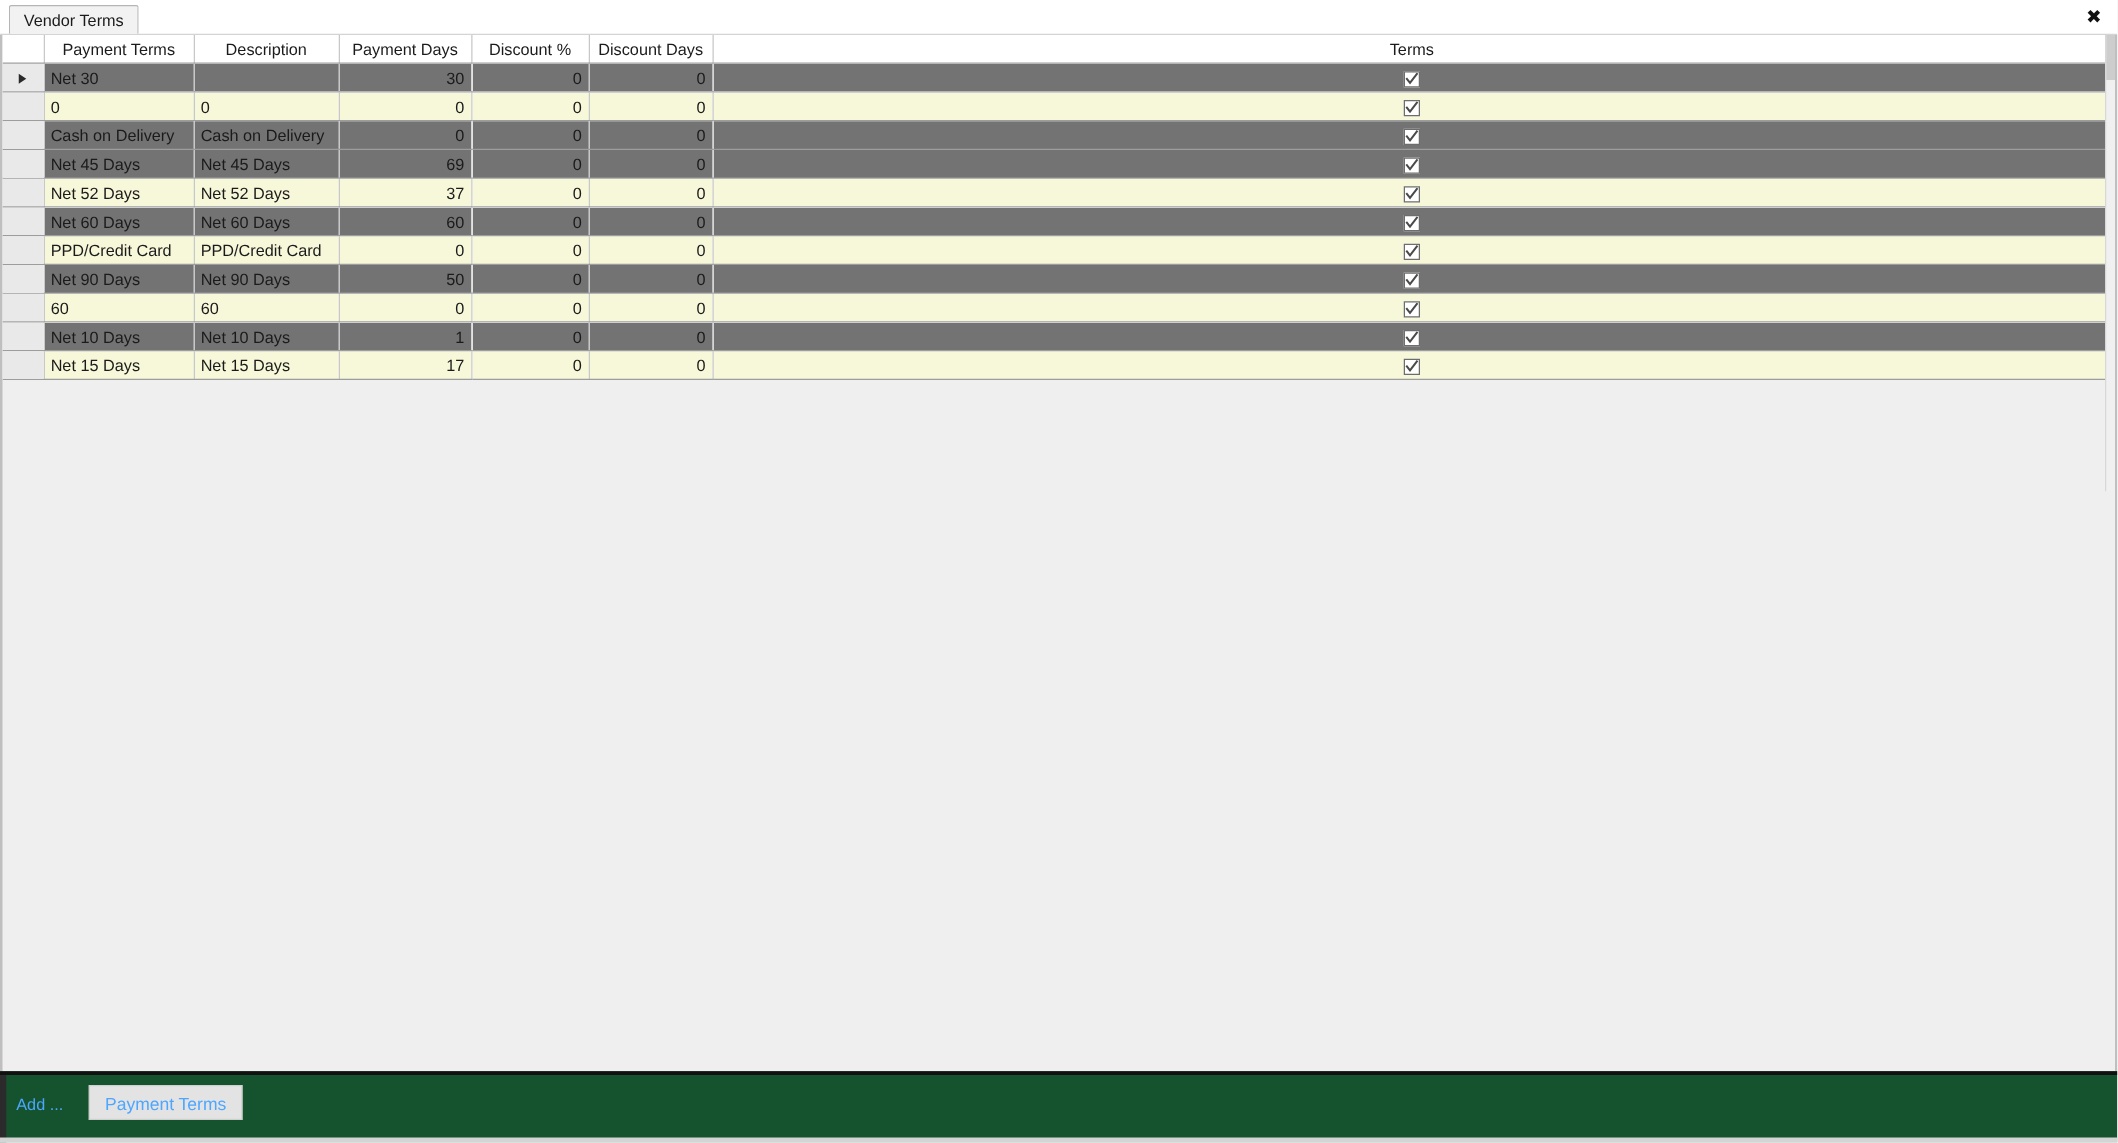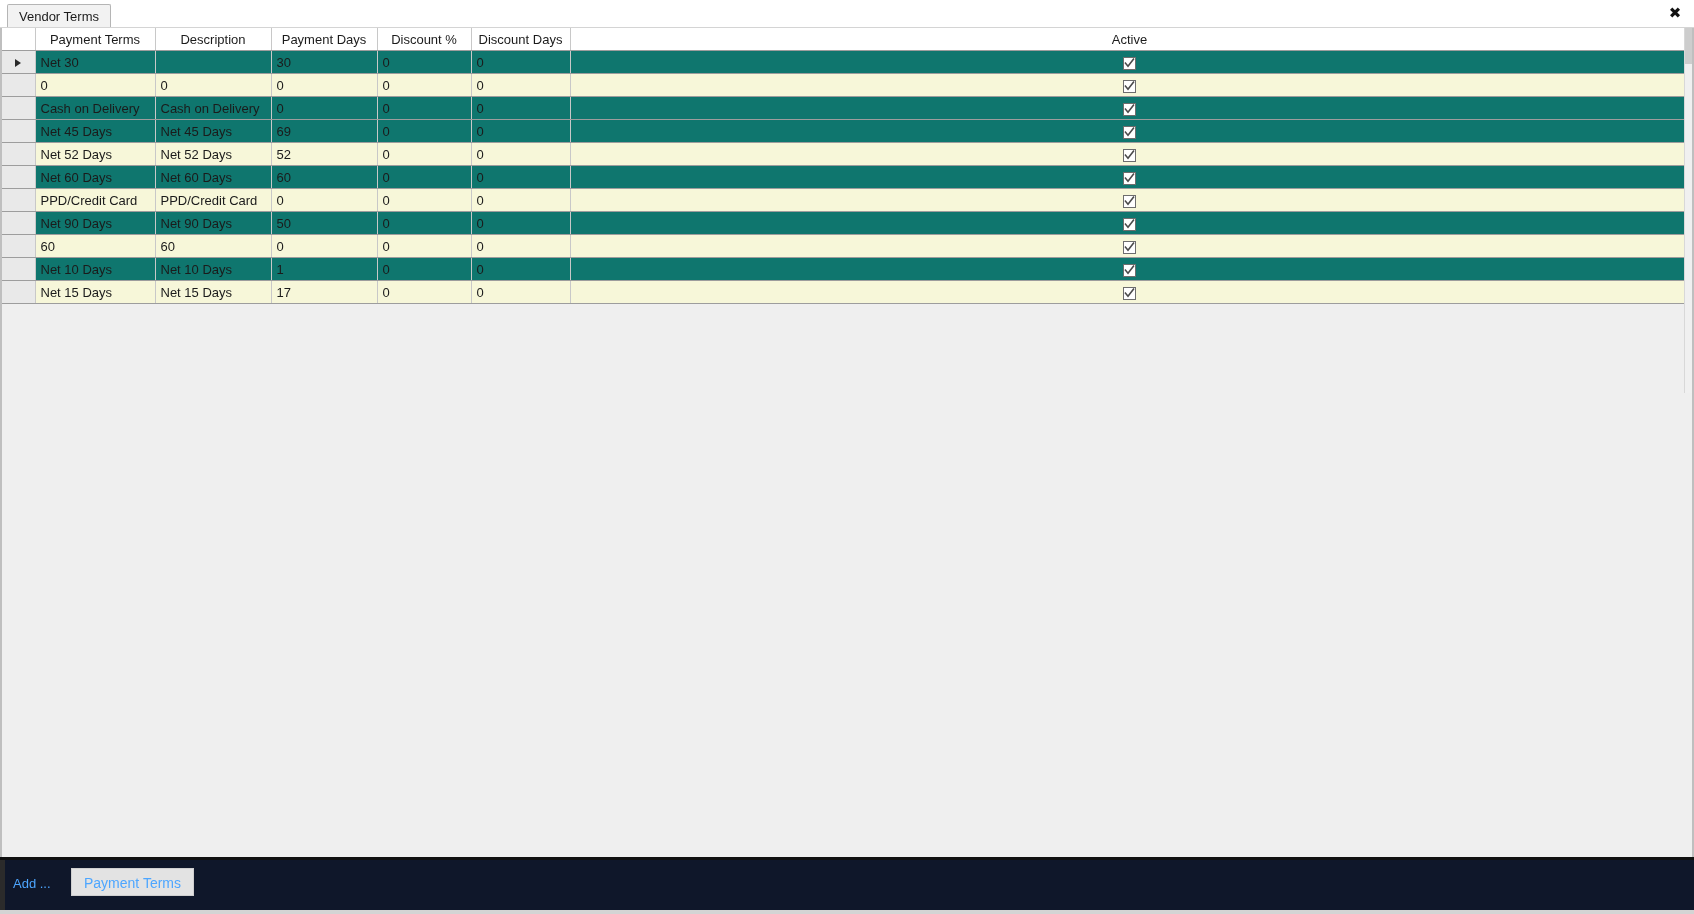--- a/index.html
+++ b/index.html
@@ -107,38 +107,38 @@
     font-size: 13px;
     color: #1b1b1b;
     padding: 0 5px;
     border-right: 1px solid #c8c8c8;
     border-bottom: 1px solid #9d9d9d;
     vertical-align: middle;
     white-space: nowrap;
     overflow: hidden;
     box-sizing: border-box;
   }
-  table.dg tbody tr.odd  td { background: #0f766e; }
+  table.dg tbody tr.odd  td { background: #737373; }
   table.dg tbody tr.even td { background: #f7f7d9; }
 
   td.selcell {
     background: #e9e9e9 !important;
     padding: 0;
     text-align: center;
     position: relative;
   }
   .rowmarker {
     display: inline-block;
     width: 0; height: 0;
     border-left: 6px solid #2a2a2a;
     border-top: 4px solid transparent;
     border-bottom: 4px solid transparent;
     vertical-align: middle;
   }
-  td.num { padding-right: 6px; }
+  td.num { text-align: right; padding-right: 6px; }
   td.act { text-align: center; padding: 0; }
 
   .chk {
     display: inline-block;
     width: 13px; height: 13px;
     border: 1px solid #6d6d6d;
     background: #ffffff;
     position: relative;
     vertical-align: middle;
     box-sizing: border-box;
@@ -161,21 +161,21 @@
     width: 7px; height: 36px;
     background: #cdcdcd;
   }
 
   
   .bottombar {
     position: absolute;
     left: 0; bottom: 0;
     width: 1694px;
     height: 57px;
-    background: #0f172a;
+    background: #14532d;
     border-top: 3px solid #111111;
     box-sizing: border-box;
   }
   .bottombar .leftrail {
     position: absolute;
     left: 0; top: 0; bottom: 0;
     width: 5px;
     background: #2b2b2b;
   }
   .addlbl {
@@ -231,21 +231,21 @@
           <col class="c-act">
       </colgroup>
       <thead>
         <tr>
           <th class="sel-head"></th>
           <th>Payment Terms</th>
           <th>Description</th>
           <th>Payment Days</th>
           <th>Discount %</th>
           <th>Discount Days</th>
-          <th>Active</th>
+          <th>Terms</th>
         </tr>
       </thead>
       <tbody id="grid-body">
           <tr class="odd">
             <td class="selcell"><span class="rowmarker"></span></td>
             <td>Net 30</td>
             <td></td>
             <td class="num">30</td>
             <td class="num">0</td>
             <td class="num">0</td>
@@ -283,21 +283,21 @@
             <td class="num">0</td>
             <td class="num">0</td>
             <td class="act"><span class="chk"><svg width="11" height="11" viewBox="0 0 11 11">
                   <path d="M1.5 5.2 L4 8.3 L9.5 1.2" stroke="#4a4a4a" stroke-width="1.6" fill="none" stroke-linecap="square"></path>
                 </svg></span></td>
           </tr>
           <tr class="even">
             <td class="selcell"></td>
             <td>Net 52 Days</td>
             <td>Net 52 Days</td>
-            <td class="num">52</td>
+            <td class="num">37</td>
             <td class="num">0</td>
             <td class="num">0</td>
             <td class="act"><span class="chk"><svg width="11" height="11" viewBox="0 0 11 11">
                   <path d="M1.5 5.2 L4 8.3 L9.5 1.2" stroke="#4a4a4a" stroke-width="1.6" fill="none" stroke-linecap="square"></path>
                 </svg></span></td>
           </tr>
           <tr class="odd">
             <td class="selcell"></td>
             <td>Net 60 Days</td>
             <td>Net 60 Days</td>

